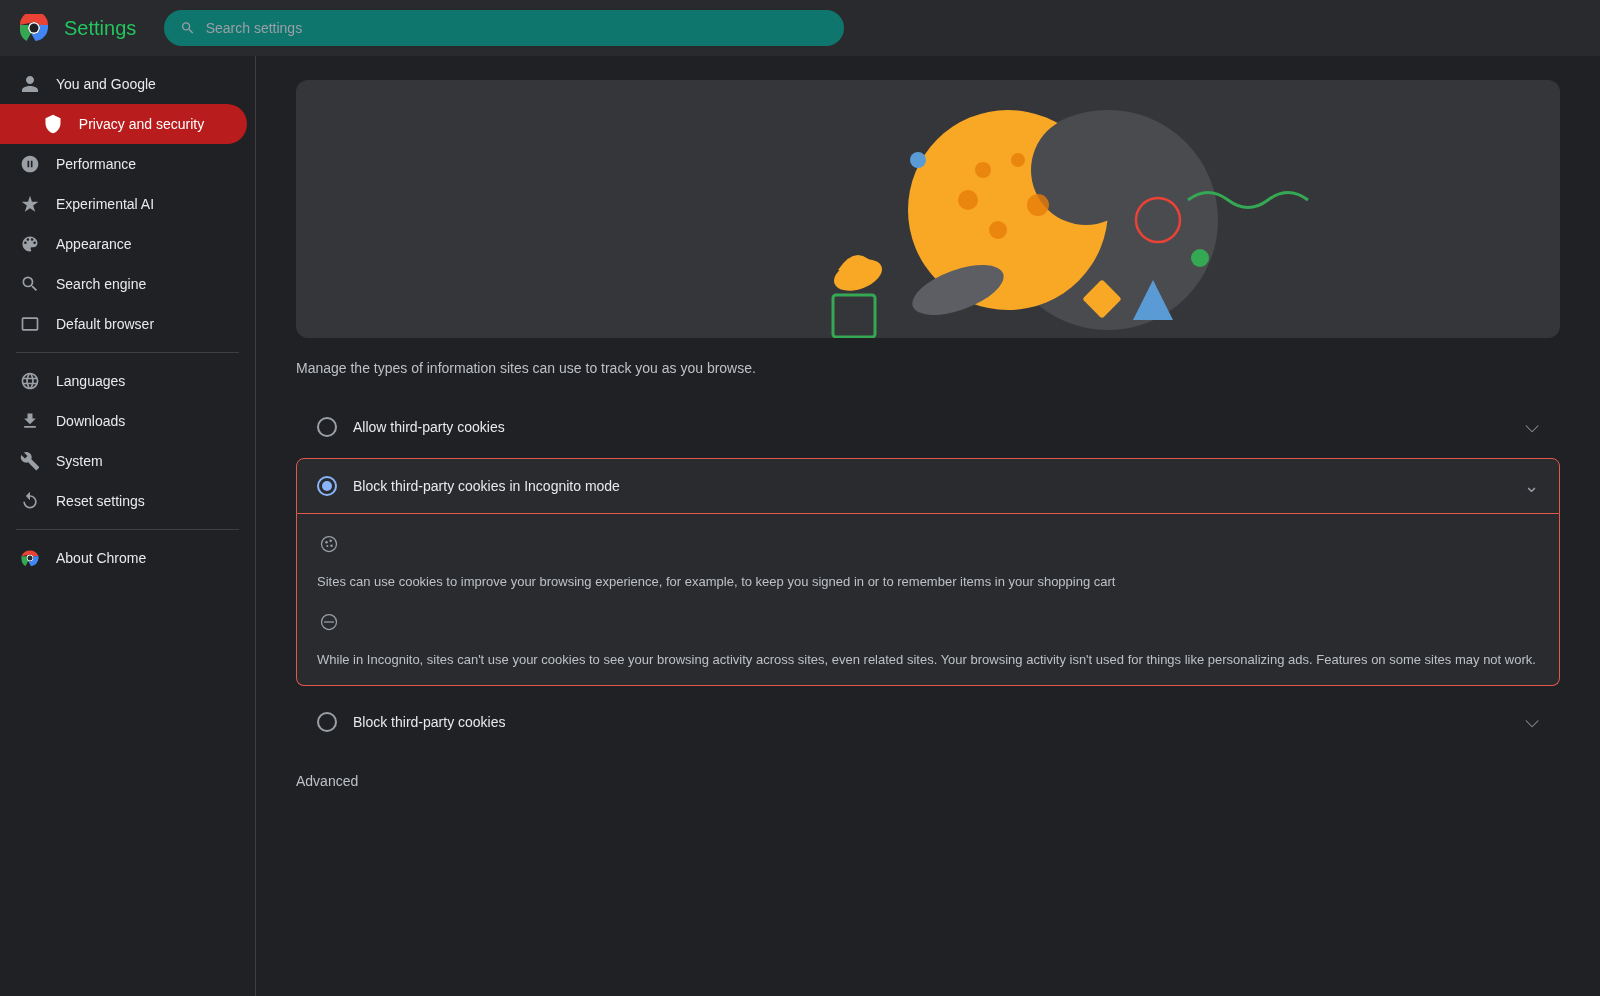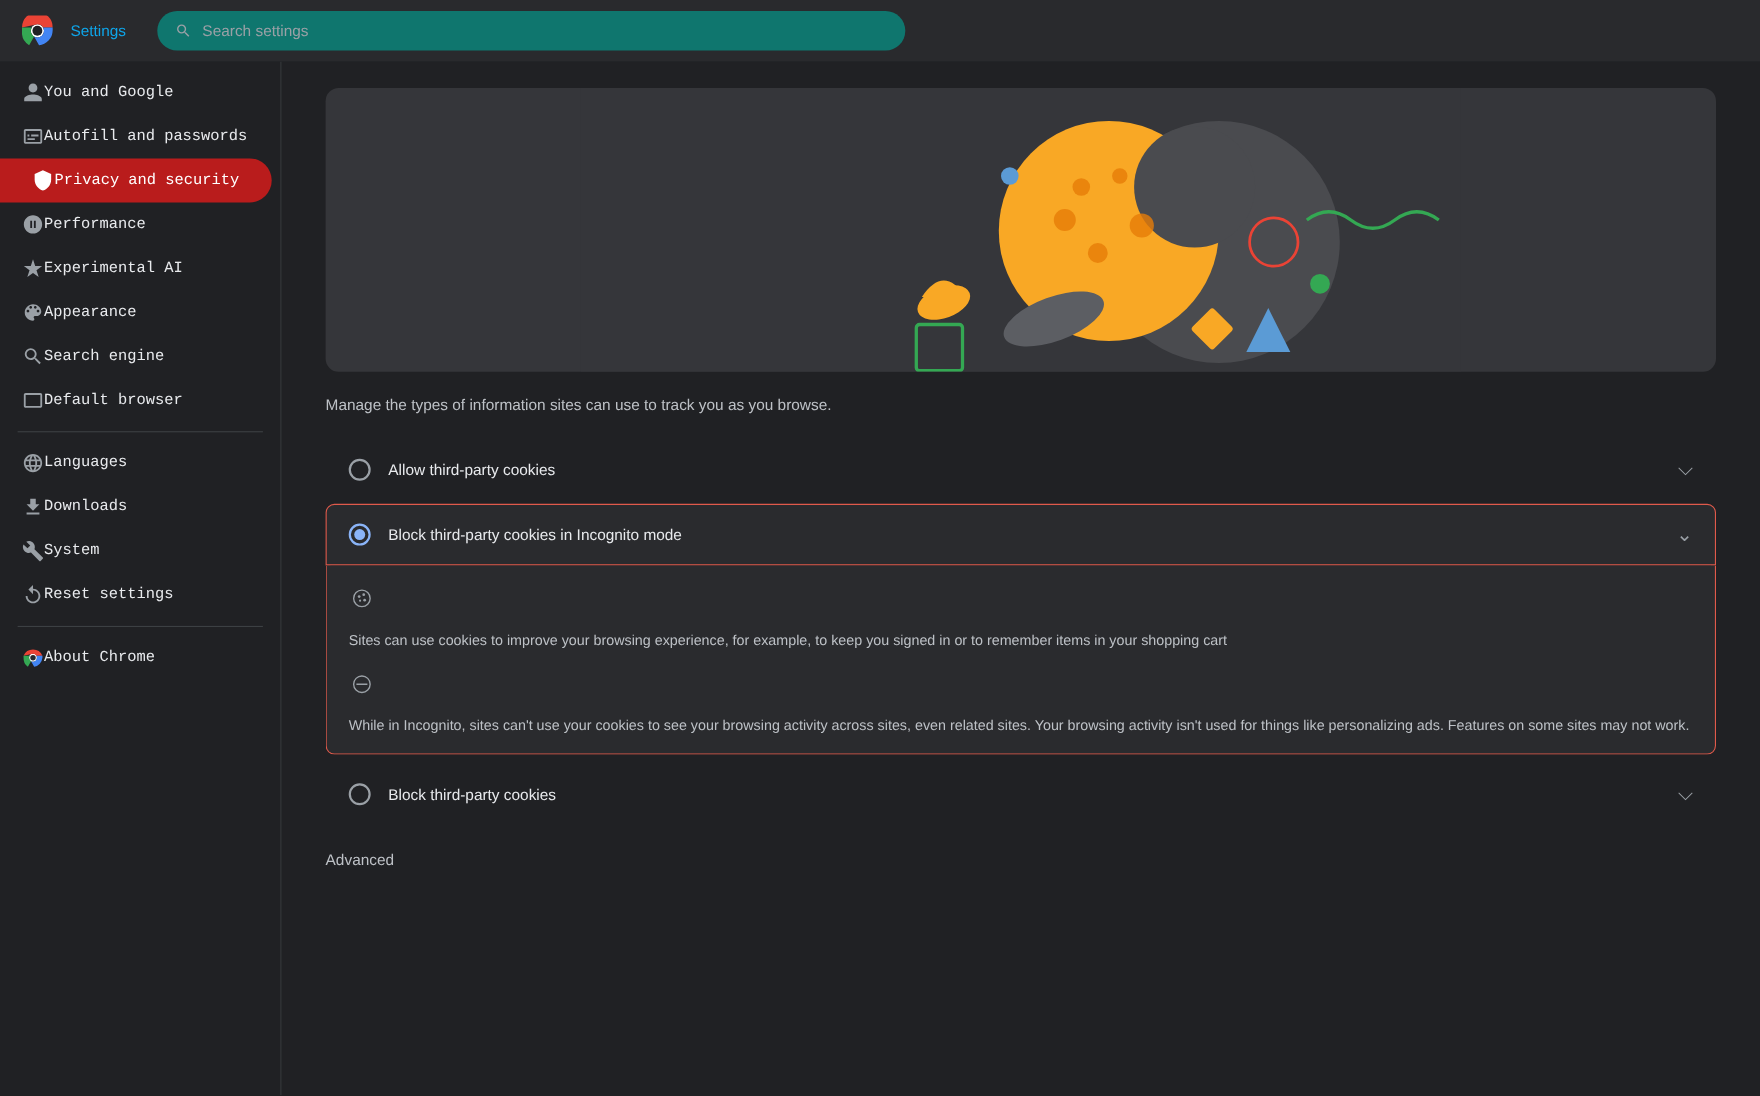--- a/index.html
+++ b/index.html
@@ -24,23 +24,23 @@
       padding: 0 20px;
       gap: 16px;
       flex-shrink: 0;
     }
     .topbar-logo {
       width: 28px;
       height: 28px;
       flex-shrink: 0;
     }
     .topbar-title {
-      font-size: 14px;
+      font-size: 20px;
       font-weight: 400;
-      color: #0ea5e9;
+      color: #22c55e;
       margin-right: 12px;
     }
     .search-bar {
       flex: 1;
       max-width: 680px;
       background: #0f766e;
       border-radius: 24px;
       height: 36px;
       display: flex;
       align-items: center;
@@ -69,28 +69,28 @@
       width: 256px;
       background: #202124;
       padding: 8px 0;
       overflow-y: auto;
       flex-shrink: 0;
       border-right: 1px solid #3c4043;
     }
     .sidebar-item {
       display: flex;
       align-items: center;
+      gap: 16px;
       padding: 10px 20px;
       cursor: pointer;
       border-radius: 0 24px 24px 0;
       margin-right: 8px;
       color: #e8eaed;
       font-size: 14px;
       font-weight: 400;
-      font-family: Liberation Mono, monospace;
     }
     .sidebar-item.active {
       background: #b91c1c;
       color: #fff;
       border-radius: 0 24px 24px 0;
       justify-content: center;
     }
     .sidebar-item .icon {
       width: 20px;
       height: 20px;
@@ -315,28 +315,20 @@
 
     <div class="sidebar-item">
       <span class="icon">
         <svg width="20" height="20" viewBox="0 0 24 24" fill="currentColor">
             <path d="M12 12c2.7 0 4.8-2.1 4.8-4.8S14.7 2.4 12 2.4 7.2 4.5 7.2 7.2 9.3 12 12 12zm0 2.4c-3.2 0-9.6 1.6-9.6 4.8v2.4h19.2v-2.4c0-3.2-6.4-4.8-9.6-4.8z"></path>
           </svg>
       </span>
       <span>You and Google</span>
     </div>
 
-    <div class="sidebar-item">
-      <span class="icon">
-        <svg width="20" height="20" viewBox="0 0 24 24" fill="currentColor">
-            <path d="M20 4H4c-1.1 0-2 .9-2 2v12c0 1.1.9 2 2 2h16c1.1 0 2-.9 2-2V6c0-1.1-.9-2-2-2zm0 14H4V6h16v12zM6 10h2v2H6zm0 4h8v2H6zm4-4h8v2h-8z"></path>
-          </svg>
-      </span>
-      <span>Autofill and passwords</span>
-    </div>
 
     <div class="sidebar-item active">
       <span class="icon">
         <svg width="20" height="20" viewBox="0 0 24 24" fill="currentColor">
             <path d="M12 1L3 5v6c0 5.55 3.84 10.74 9 12 5.16-1.26 9-6.45 9-12V5l-9-4z"></path>
           </svg>
       </span>
       <span>Privacy and security</span>
     </div>
 

